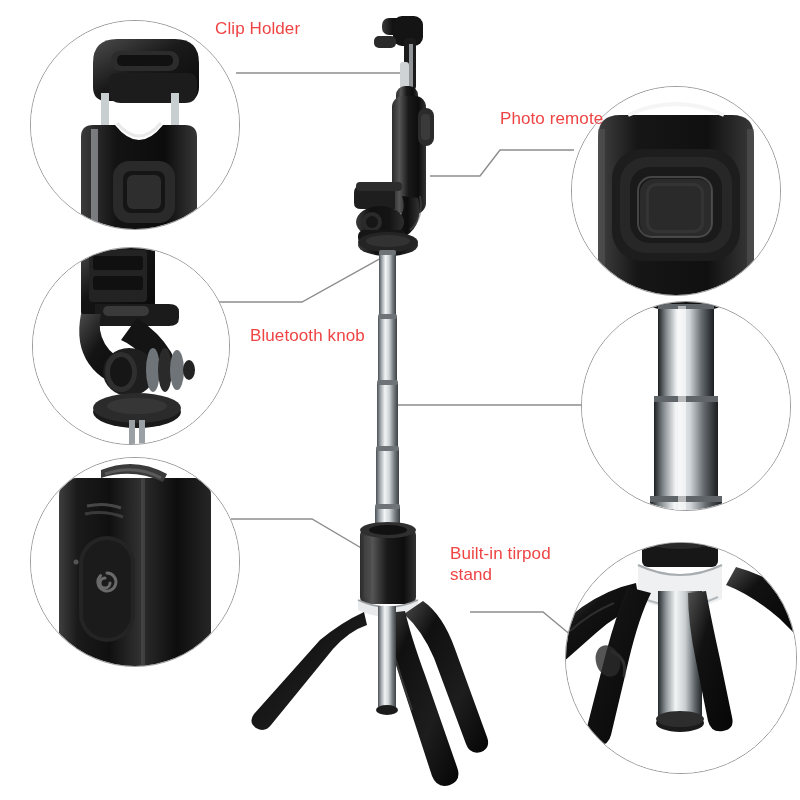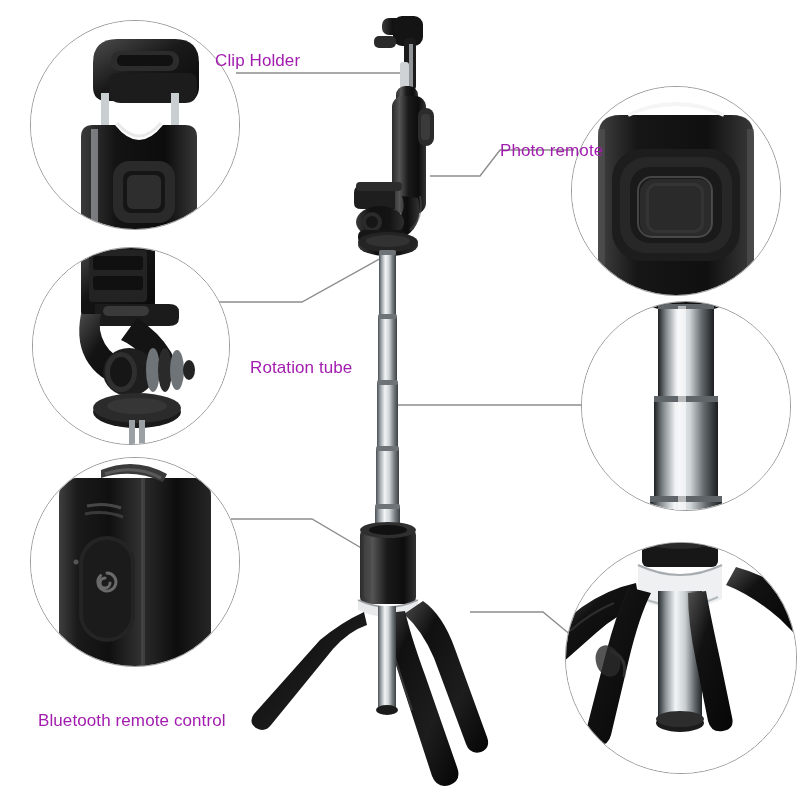--- a/index.html
+++ b/index.html
@@ -6,27 +6,26 @@
   body{
     width:800px;height:800px;
     background:#ffffff;
     font-family:"Liberation Sans", sans-serif;
     overflow:hidden;
     position:relative;
   }
   #stage{position:absolute;inset:0;width:800px;height:800px;}
   .label{
     position:absolute;
-    color:#a21caf;
+    color:#ef4444;
     font-size:17px;
     line-height:21px;
     letter-spacing:.1px;
     white-space:pre;
     font-family:"Liberation Sans", sans-serif;
-    margin-top:32px;
   }
   .callout{
     position:absolute;
     border-radius:50%;
     border:1px solid #9a9a9a;
     overflow:hidden;
     background:#fff;
   }
   .callout .inner{position:absolute;inset:0;}
   svg{position:absolute;top:0;left:0;overflow:visible;}
@@ -343,19 +342,20 @@
       <path d="M 160 42 q 26 10 54 34 l 14 14 l 0 -38 q -28 -20 -58 -28 z" fill="url(#c6b)"></path>
 
       <path d="M 140 48 q 6 32 14 68 l 12 58 q 3 12 -9 14 q -12 2 -15 -10 l -12 -60 q -8 -38 -8 -68 z" fill="url(#c6b)"></path>
     </svg>
   </div>
 
   <div class="label" style="left:215px;top:18px;">Clip Holder</div>
 
   <div class="label" style="left:500px;top:108px;">Photo remote</div>
 
-  <div class="label" style="left:250px;top:325px;">Rotation tube</div>
-
-
-  <div class="label" style="left:38px;top:678px;">Bluetooth remote control</div>
-
+  <div class="label" style="left:250px;top:325px;">Bluetooth knob</div>
+
+
+
+  <div class="label" style="left:450px;top:543px;">Built-in tirpod
+stand</div>
 
 </div>
 
 </body></html>

